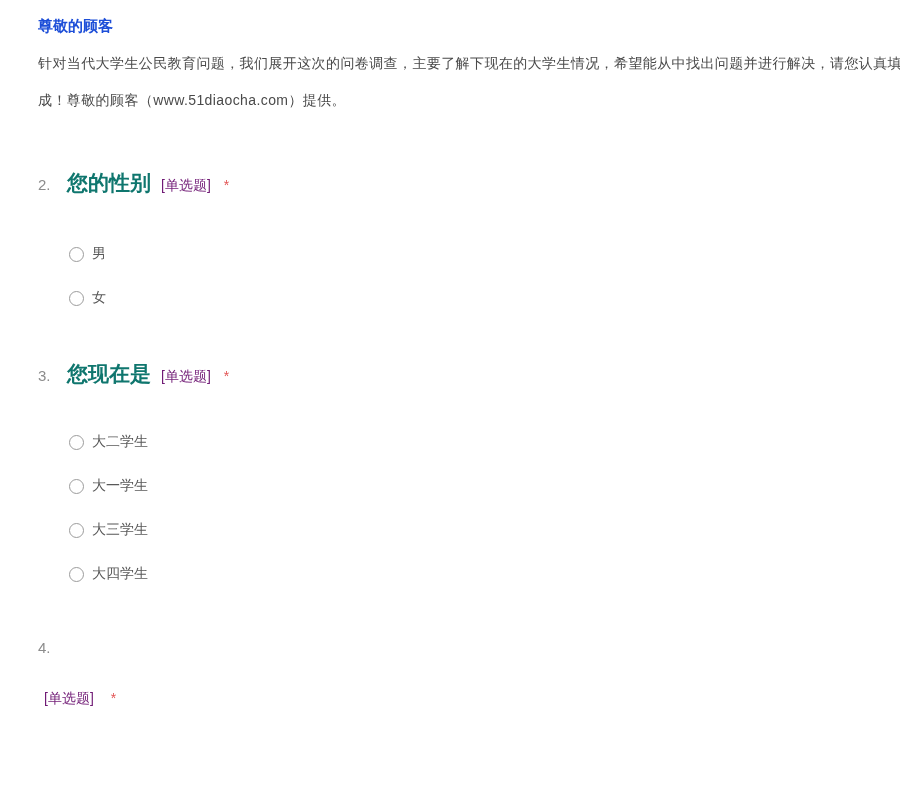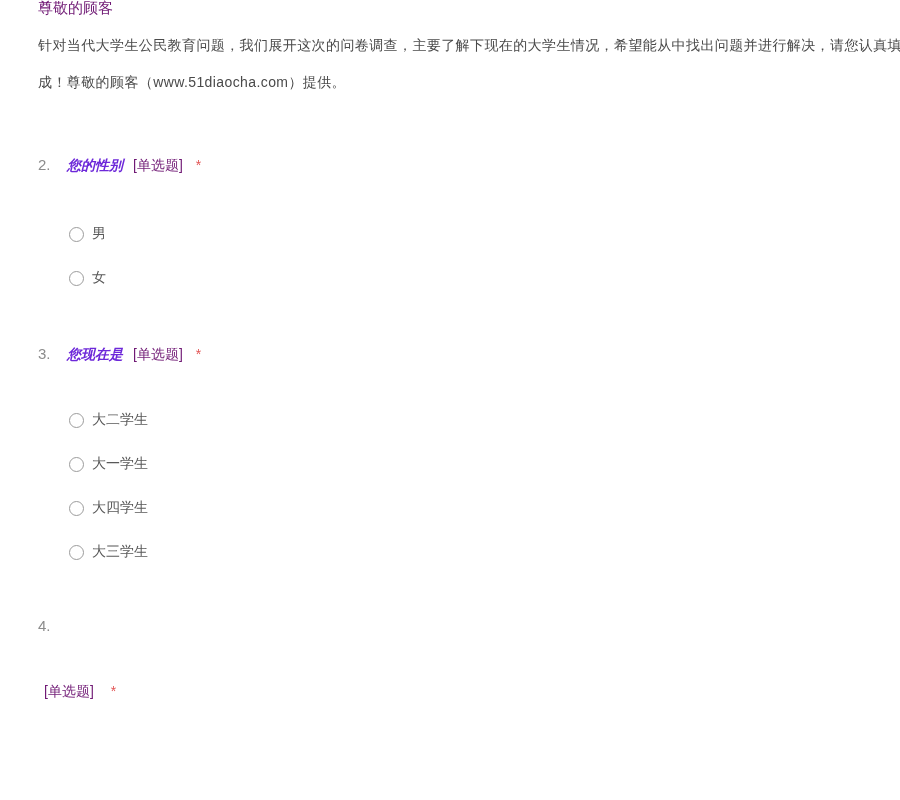--- a/index.html
+++ b/index.html
@@ -8,24 +8,26 @@
     width: 900px;
     height: 800px;
     overflow: hidden;
     background: #ffffff;
     font-family: "Liberation Sans", "DejaVu Sans", sans-serif;
   }
   .page { width: 900px; height: 800px; }
 
   
   .greeting {
+    padding-top: 18px;
     margin-left: 38px;
     font-size: 15px;
     line-height: 15px;
-    color: #701a75;
+    color: #1d4ed8;
+    font-weight: bold;
   }
   .intro { margin-top: 22px; }
   .intro-line {
     margin-left: 38px;
     font-size: 14px;
     line-height: 16px;
     letter-spacing: 0.4px;
     color: #4a4a4a;
     white-space: nowrap;
   }
@@ -43,39 +45,38 @@
     line-height: 19px;
     white-space: nowrap;
   }
   .q-num {
     display: inline-block;
     width: 29px;
     font-size: 15px;
     color: #8c8c8c;
   }
   .q-title {
-    font-size: 14px;
+    font-size: 21px;
     font-weight: bold;
-    color: #6d28d9;
-    font-style: italic;
+    color: #0f766e;
   }
   .q-tag {
     margin-left: 10px;
     font-size: 14px;
     color: #701a75;
   }
   .q-star {
     margin-left: 13px;
     font-size: 14px;
     color: var(--required-color, #e25454);
   }
 
   .q-tagline {
     margin-left: 44px;
-    margin-top: 49px;
+    margin-top: 34px;
     font-size: 14px;
     line-height: 15px;
     color: #4a4a4a;
   }
   .q-tagline .q-tag { margin-left: 0; }
 
   .q-options { margin-top: 51px; }
   #questions .question:nth-child(2) .q-options { margin-top: 48px; }
   .question.tag-newline .q-options { margin-top: 56px; }
 
@@ -150,26 +151,26 @@
     <span class="opt-label">大二学生</span>
   </div>
 
   <div class="option">
     <span class="radio"></span>
     <span class="opt-label">大一学生</span>
   </div>
 
   <div class="option">
     <span class="radio"></span>
-    <span class="opt-label">大四学生</span>
+    <span class="opt-label">大三学生</span>
   </div>
 
   <div class="option">
     <span class="radio"></span>
-    <span class="opt-label">大三学生</span>
+    <span class="opt-label">大四学生</span>
   </div>
 </div>
   </section>
 
   <section class="question tag-newline">
     <div class="q-header">
       <span class="q-num">4.</span>
 
     </div>
     <div class="q-tagline">

